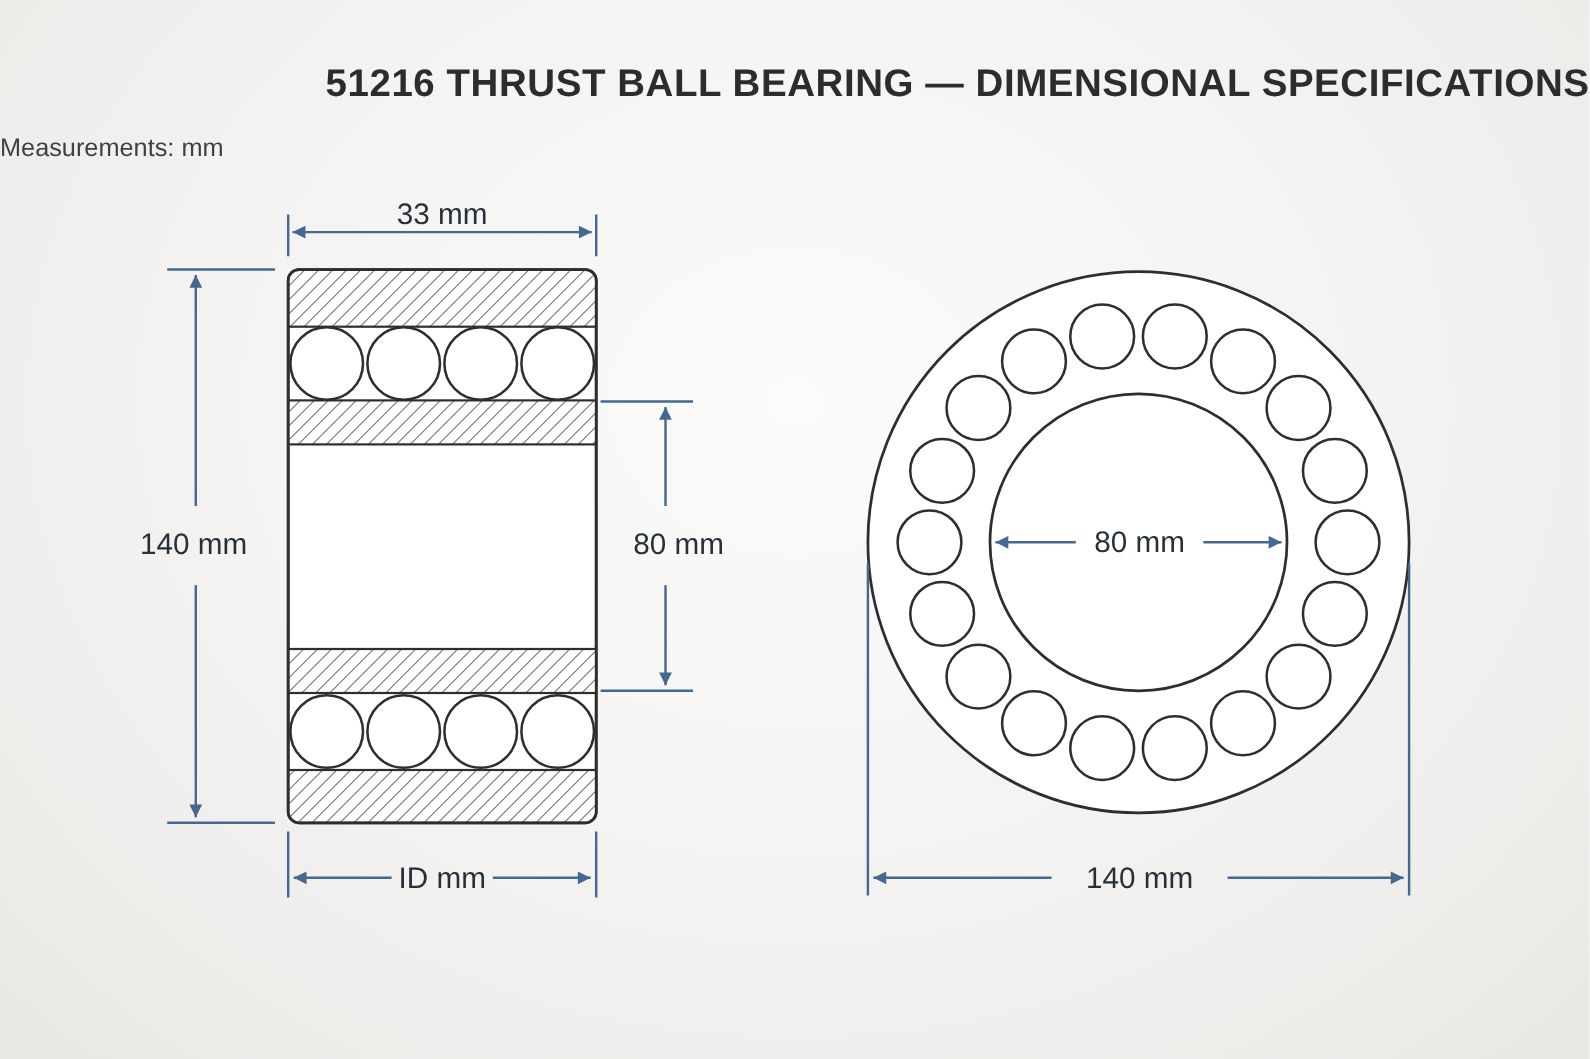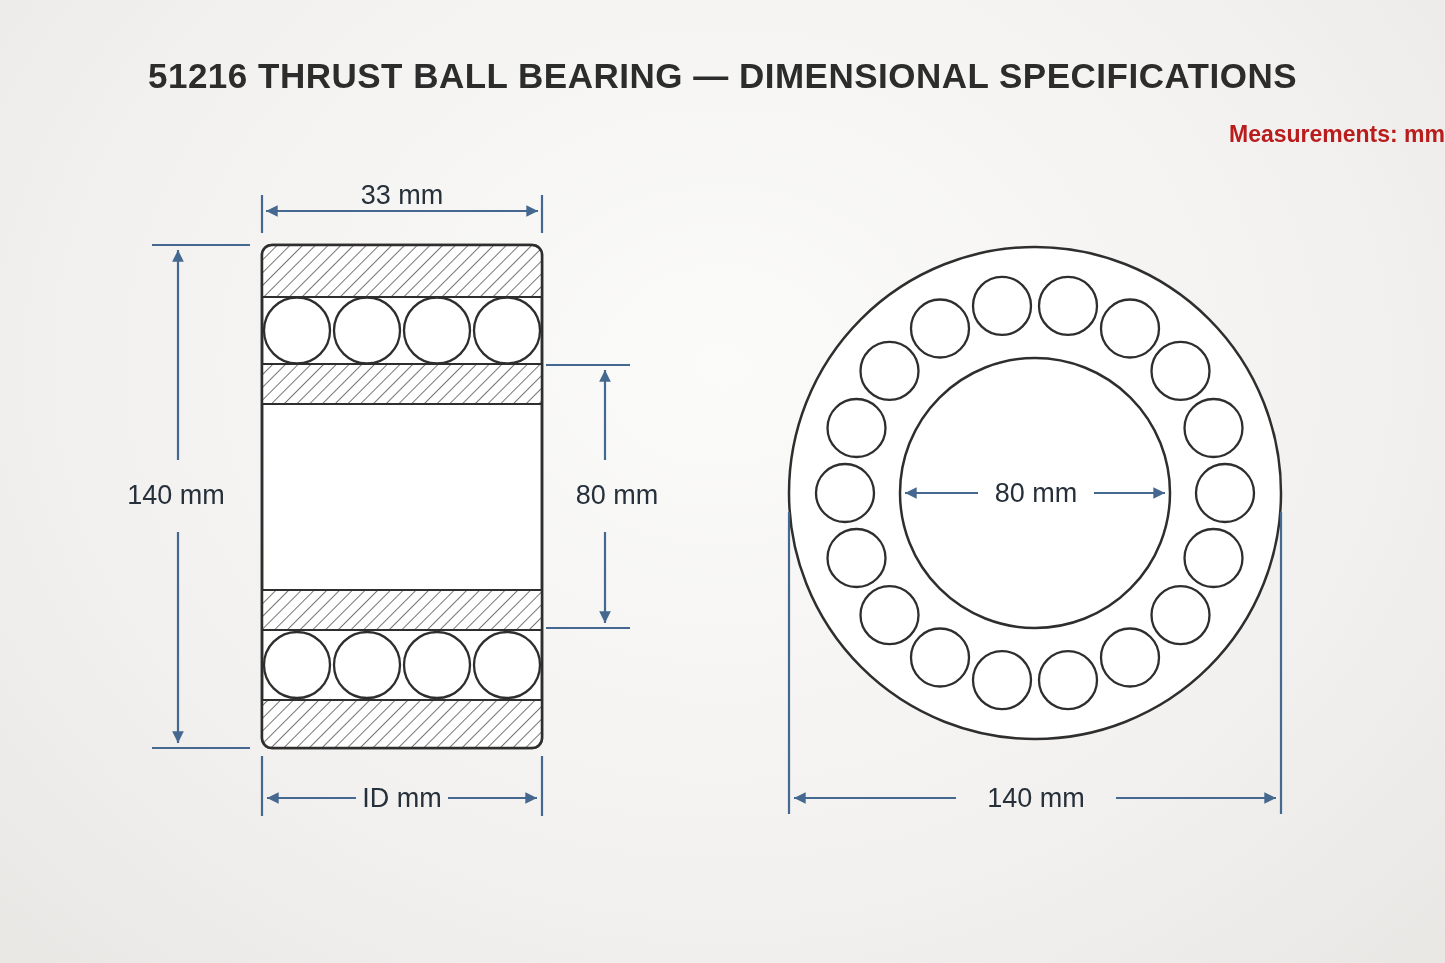--- a/index.html
+++ b/index.html
@@ -8,26 +8,26 @@
     --outline:#2e2e2e;
   }
   html,body{margin:0;padding:0;}
   body{
     width:1445px;height:963px;position:relative;overflow:hidden;
     background:radial-gradient(ellipse at 50% 38%, #fbfbfa 0%, #f2f1ef 62%, #e8e7e4 100%);
     font-family:"Liberation Sans",sans-serif;
   }
   .title{
     position:absolute;top:56px;left:0;width:100%;
-    text-align:center;font-size:35px;font-weight:700;letter-spacing:.5px;
+    text-align:right;font-size:35px;font-weight:700;letter-spacing:.5px;
     color:#2c2c2c;
   }
   .subtitle{
     position:absolute;top:121px;left:0;width:100%;
-    text-align:right;font-size:23px;font-weight:700;color:#b91c1c;
+    text-align:left;font-size:23px;font-weight:400;color:#404040;
   }
   svg.diagram{position:absolute;left:0;top:0;width:1445px;height:963px;}
   .outline-stroke{fill:#ffffff;stroke:var(--outline);stroke-width:2.5;}
   .outline-only{fill:none;stroke:var(--outline);stroke-width:2.5;}
   .hatch-band{fill:url(#hatch);stroke:var(--outline);stroke-width:2;}
   .ball{fill:#ffffff;stroke:var(--outline);stroke-width:2.3;}
   .dim-line{stroke:var(--dim);stroke-width:2.2;fill:none;}
   .dim-fill{fill:var(--dim);}
   .dim-text{
     fill:var(--dimtext);font-size:27px;font-weight:400;

